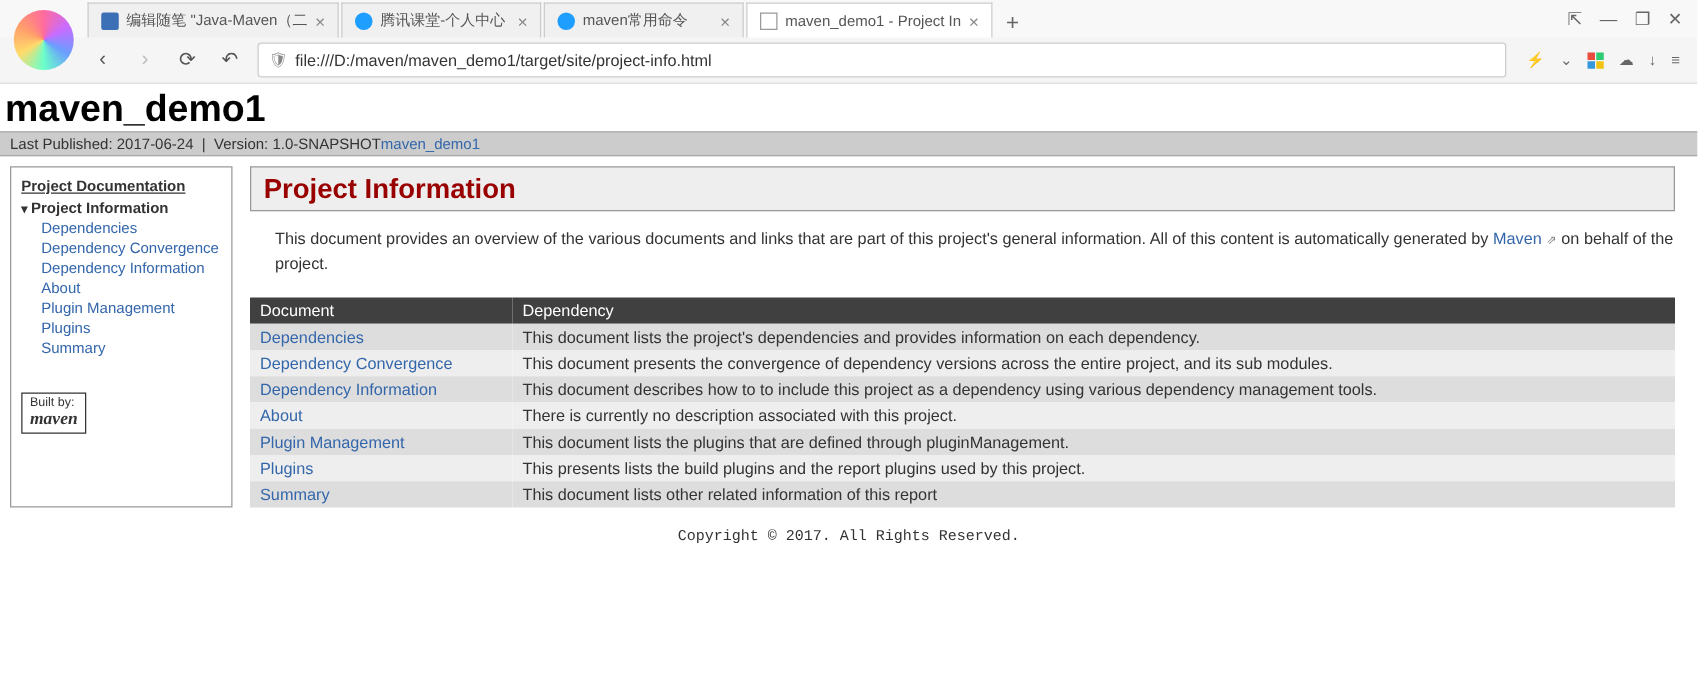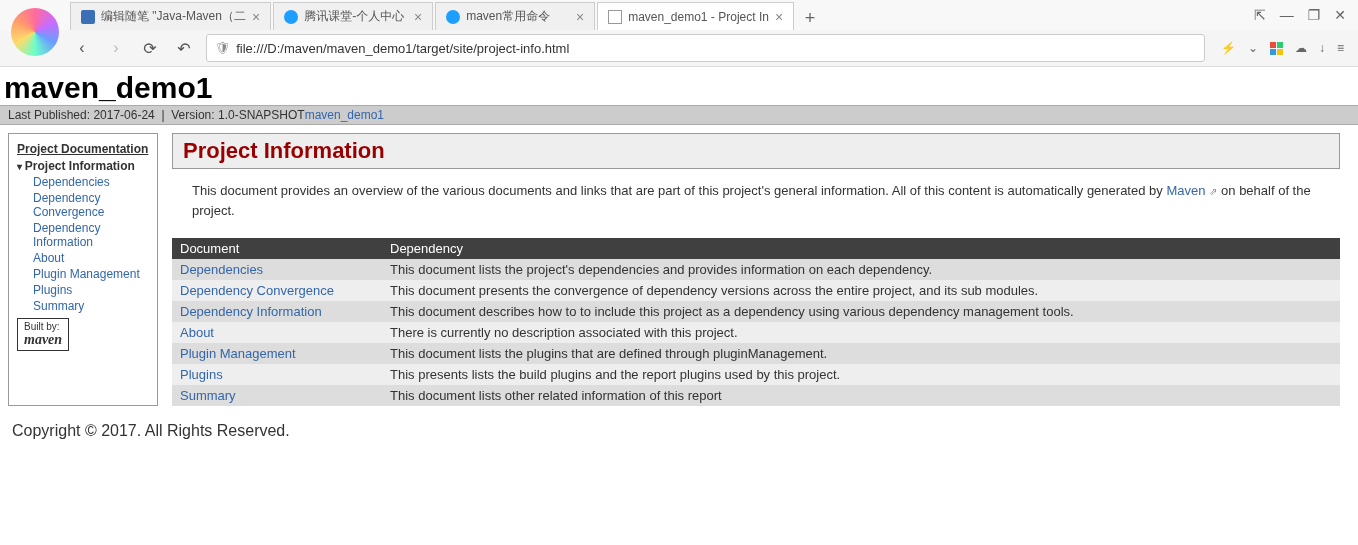--- a/index.html
+++ b/index.html
@@ -32,48 +32,48 @@
 .grid-icon i:nth-child(1){background:#e74c3c}.grid-icon i:nth-child(2){background:#2ecc71}.grid-icon i:nth-child(3){background:#3498db}.grid-icon i:nth-child(4){background:#f1c40f}
 
 
 .site-content { padding: 0; }
 .banner-left { padding: 4px 4px 0 4px; }
 .banner-left h1 { font-family: Verdana, sans-serif; font-size: 30px; font-weight: bold; color: #000; }
 .breadcrumbs { background: #ccc; border-top: 1px solid #aaa; border-bottom: 1px solid #aaa; padding: 2px 8px; font-size: 12px; display: flex; }
 .breadcrumbs .right a { color: #36a; text-decoration: none; }
 
 .body-cols { display: flex; padding: 8px; gap: 14px; }
-.left-col { width: 150px; flex-shrink: 0; border: 1px solid #999; padding: 8px; background: #fff; }
+.left-col { width: 178px; flex-shrink: 0; border: 1px solid #999; padding: 8px; background: #fff; }
 .left-col h5 { font-size: 12px; font-weight: bold; text-decoration: underline; margin-bottom: 2px; }
 .left-col ul { list-style: none; }
 .left-col li { font-size: 12px; padding: 1px 0; }
 .left-col .expanded::before { content: "▾ "; font-size: 10px; }
 .left-col .expanded { font-weight: bold; }
 .left-col .lvl2 { padding-left: 16px; font-weight: normal; }
 .left-col a { color: #36a; text-decoration: none; }
-.maven-badge { margin-top: 4px; border: 1px solid #333; padding: 2px 6px; display: inline-block; background: #fff; font-size: 10px; }
+.maven-badge { margin-top: 28px; border: 1px solid #333; padding: 2px 6px; display: inline-block; background: #fff; font-size: 10px; }
 .maven-badge .m { font-style: italic; font-weight: bold; font-size: 14px; font-family: Georgia, serif; }
 
 .main-col { flex: 1; padding-right: 10px; }
 .section-box { border: 1px solid #999; background: #eee; padding: 4px 10px; margin-bottom: 12px; }
 .section-box h2 { color: #900; font-family: Verdana, sans-serif; font-size: 22px; font-weight: bold; }
 .section-box.sub h3 { color: #900; font-size: 16px; font-weight: normal; }
 .intro { font-size: 13px; line-height: 1.5; margin-bottom: 18px; margin-left: 20px; }
 .intro a { color: #36a; text-decoration: none; }
 .ext-icon { font-size: 10px; color: #888; }
 
 table.body-table { width: 100%; border-collapse: collapse; font-size: 13px; }
 table.body-table th { background: #404040; color: #fff; text-align: left; padding: 3px 8px; font-weight: normal; }
 table.body-table td { padding: 3px 8px; }
 table.body-table tr.a { background: #ddd; }
 table.body-table tr.b { background: #eee; }
 table.body-table td:first-child { width: 210px; }
 table.body-table a { color: #36a; text-decoration: none; }
 
-.footer { text-align: left; padding: 8px 12px; font-size: 16px; }
+.footer { text-align: center; padding: 8px 12px; font-size: 12px; font-family: Liberation Mono, monospace; }
 </style>
 </head>
 <body>
 
 <div class="browser-chrome">
   <div class="logo-area">
       <div class="logo-circle"></div>
     </div>
   <div class="titlebar">
     <div class="tabs-row">

